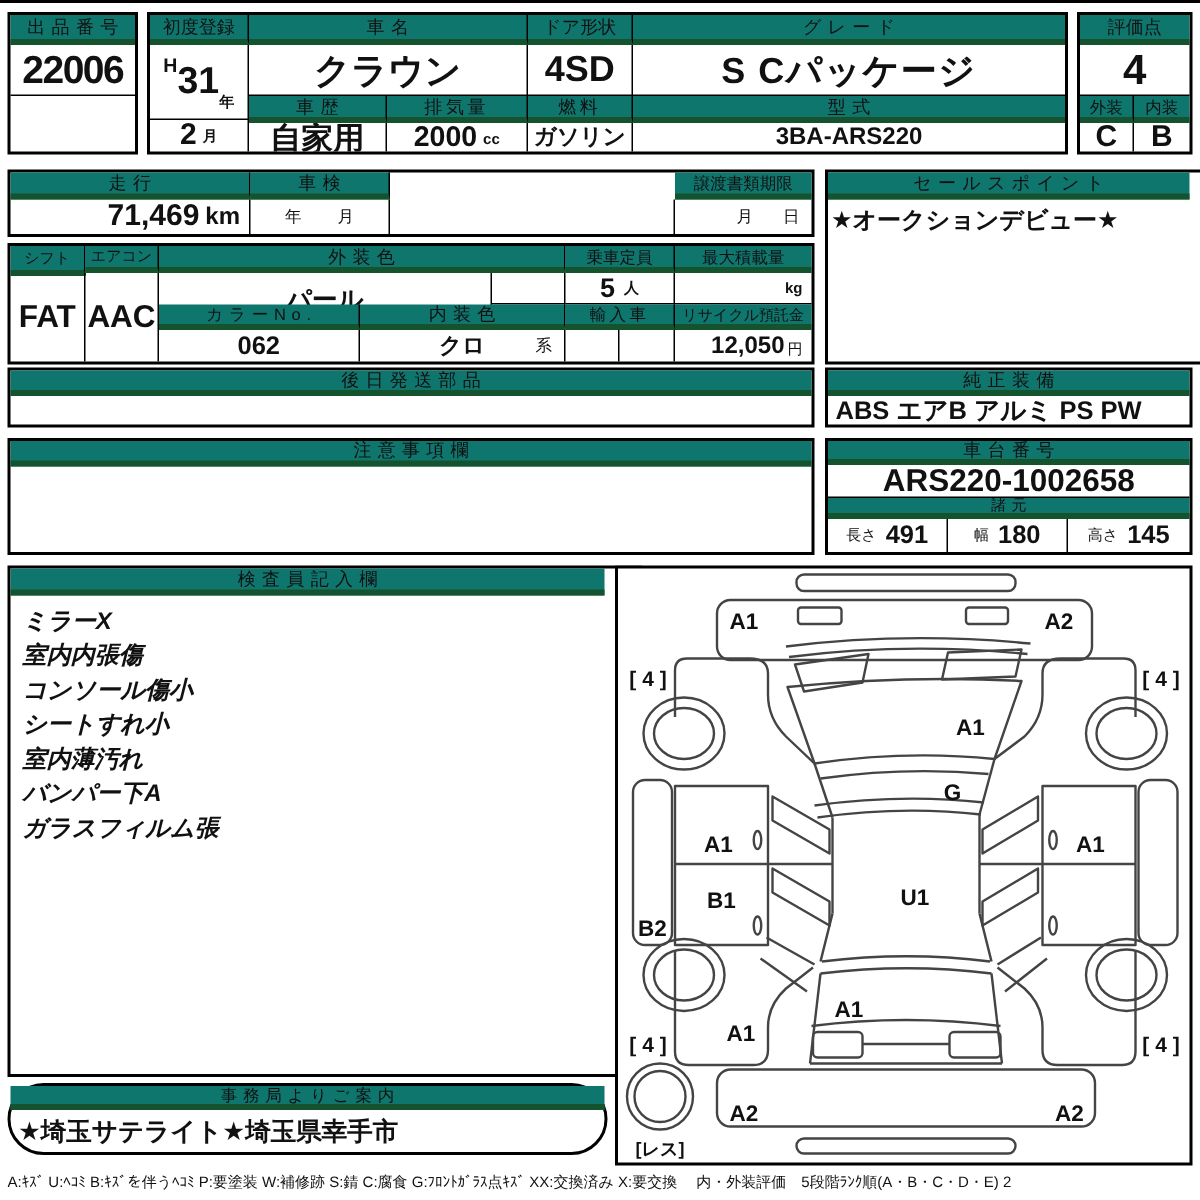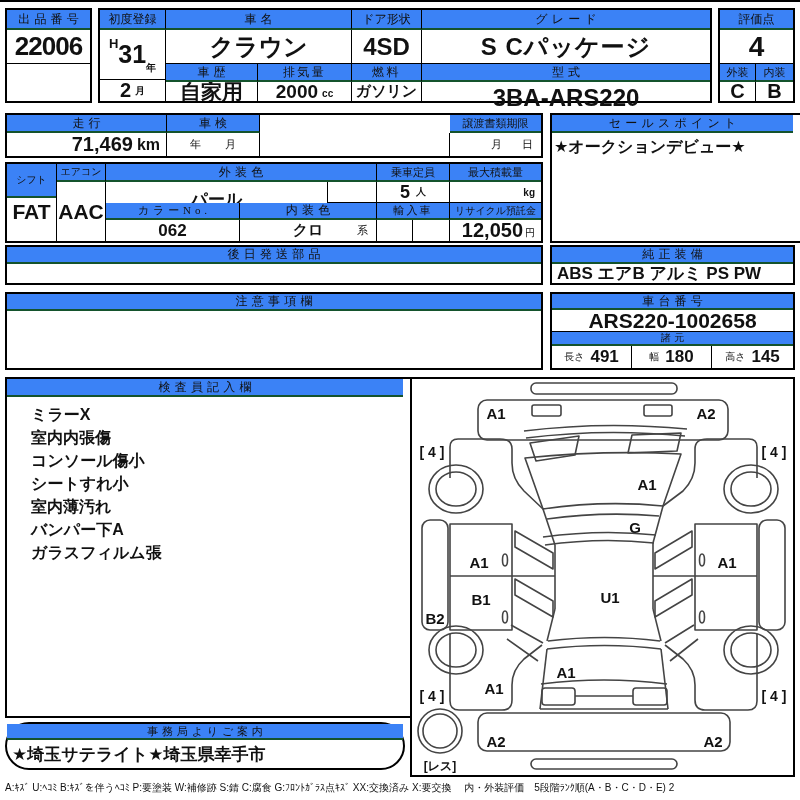--- a/index.html
+++ b/index.html
@@ -1,21 +1,21 @@
 <!DOCTYPE html>
 <html><head>
 <meta charset="utf-8">
 <style>
   html,body{margin:0;padding:0;background:#fff;}
   #sheet{position:relative;width:800px;height:800px;background:#fff;
          font-family:"Liberation Sans","DejaVu Sans",sans-serif;color:#111;overflow:hidden;}
   .box{position:absolute;border:2px solid #000;background:#fff;box-sizing:border-box;}
   .abs{position:absolute;box-sizing:border-box;}
-  .hdr{background:#3b82f6;border-bottom:2px solid #14532d;display:flex;align-items:center;justify-content:center;
-       font-size:12px;letter-spacing:.35em;text-indent:.35em;white-space:nowrap;overflow:hidden;font-family:Liberation Serif, serif;}
+  .hdr{background:#0f766e;border-bottom:4px solid #14532d;display:flex;align-items:center;justify-content:center;
+       font-size:12px;letter-spacing:.35em;text-indent:.35em;white-space:nowrap;overflow:hidden;}
   .tight{letter-spacing:0;text-indent:0;}
   .cell{display:flex;align-items:center;justify-content:center;white-space:nowrap;overflow:hidden;}
   .br{border-right:1px solid #000;}
   .bb{border-bottom:1px solid #000;}
   .big{font-weight:bold;}
   .unit{font-size:10px;font-weight:bold;}
   .leftpad{justify-content:flex-start;padding-left:5px;}
   .rightpad{justify-content:flex-end;padding-right:6px;}
   .notes div{font-weight:bold;font-size:16px;line-height:23px;}
   svg text{font-family:"Liberation Sans","DejaVu Sans",sans-serif;font-weight:bold;fill:#111;}
@@ -61,21 +61,21 @@
   <div class="abs hdr br tight" style="left:158px;top:54px;width:94px;height:18px;letter-spacing:.2em;">排気量</div>
   <div class="abs hdr br tight" style="left:252px;top:54px;width:70px;height:18px;letter-spacing:.2em;">燃料</div>
   <div class="abs hdr" style="left:322px;top:54px;width:288px;height:18px;">型式</div>
 
   <div class="abs cell br big" style="left:66px;top:72px;width:92px;height:19px;font-size:21px;">自家用</div>
   <div class="abs cell br" style="left:158px;top:72px;width:94px;height:19px;">
     <span class="big" style="font-size:19px;">2000</span>
     <span class="unit" style="align-self:flex-end;margin:0 0 2px 4px;">cc</span>
   </div>
   <div class="abs cell br big" style="left:252px;top:72px;width:70px;height:19px;font-size:15px;">ガソリン</div>
-  <div class="abs cell big" style="left:322px;top:72px;width:288px;height:31px;font-size:24px;">3BA-ARS220</div>
+  <div class="abs cell big" style="left:322px;top:72px;width:288px;height:19px;font-size:16px;">3BA-ARS220</div>
 </div>
 
 <div class="box" style="left:718px;top:8px;width:77px;height:95px;">
   <div class="abs hdr tight" style="left:0;top:0;width:73px;height:20px;">評価点</div>
   <div class="abs cell bb big" style="left:0;top:20px;width:73px;height:34px;font-size:28px;">4</div>
   <div class="abs hdr tight br" style="left:0;top:54px;width:36px;height:18px;font-size:11px;">外装</div>
   <div class="abs hdr tight" style="left:36px;top:54px;width:37px;height:18px;font-size:11px;">内装</div>
   <div class="abs cell br big" style="left:0;top:72px;width:36px;height:19px;font-size:20px;">C</div>
   <div class="abs cell big" style="left:36px;top:72px;width:37px;height:19px;font-size:20px;">B</div>
 </div>
@@ -99,21 +99,21 @@
     <span>日</span>
   </div>
 </div>
 
 <div class="box" style="left:550px;top:113px;width:272px;height:130px;">
   <div class="abs hdr" style="left:0;top:0;width:241px;height:18px;">セールスポイント</div>
   <div class="abs big" style="left:0;top:18px;width:241px;height:108px;font-size:16px;padding:4px 2px;">★オークションデビュー★</div>
 </div>
 
 <div class="box" style="left:5px;top:162px;width:538px;height:81px;">
-  <div class="abs hdr tight br" style="left:0;top:0;width:50px;height:34px;font-size:10px;">シフト</div>
+  <div class="abs hdr tight br" style="left:0;top:0;width:50px;height:20px;font-size:10px;">シフト</div>
   <div class="abs hdr tight br" style="left:50px;top:0;width:49px;height:18px;font-size:10px;">エアコン</div>
   <div class="abs hdr br" style="left:99px;top:0;width:271px;height:18px;">外装色</div>
   <div class="abs hdr tight br" style="left:370px;top:0;width:73px;height:18px;font-size:11px;">乗車定員</div>
   <div class="abs hdr tight" style="left:443px;top:0;width:91px;height:18px;font-size:11px;">最大積載量</div>
 
   <div class="abs cell br big" style="left:0;top:18px;width:50px;height:59px;font-size:21px;">FAT</div>
   <div class="abs cell br big" style="left:50px;top:18px;width:49px;height:59px;font-size:21px;">AAC</div>
 
   <div class="abs cell br bb big" style="left:99px;top:18px;width:222px;height:36px;font-size:17px;">パール</div>
   <div class="abs cell br bb" style="left:321px;top:18px;width:49px;height:21px;"></div>
@@ -129,21 +129,21 @@
   <div class="abs hdr tight" style="left:443px;top:39px;width:91px;height:17px;font-size:10px;">リサイクル預託金</div>
 
   <div class="abs cell br big" style="left:99px;top:56px;width:134px;height:21px;font-size:17px;">062</div>
   <div class="abs cell br" style="left:233px;top:56px;width:137px;height:21px;">
     <span class="big" style="font-size:15px;">クロ</span>
     <span style="font-size:11px;position:absolute;right:8px;bottom:3px;">系</span>
   </div>
   <div class="abs cell br" style="left:370px;top:56px;width:36px;height:21px;"></div>
   <div class="abs cell br" style="left:406px;top:56px;width:37px;height:21px;"></div>
   <div class="abs cell rightpad" style="left:443px;top:56px;width:91px;height:21px;">
-    <span class="big" style="font-size:20px;">12,050</span>
+    <span class="big" style="font-size:16px;">12,050</span>
     <span style="font-size:10px;margin:4px 0 0 2px;">円</span>
   </div>
 </div>
 
 <div class="box" style="left:5px;top:245px;width:538px;height:40px;">
   <div class="abs hdr" style="left:0;top:0;width:534px;height:17px;">後日発送部品</div>
   <div class="abs leftpad cell" style="left:0;top:17px;width:534px;height:19px;"></div>
 </div>
 
 <div class="box" style="left:550px;top:245px;width:245px;height:40px;">
@@ -169,21 +169,21 @@
     <span class="big" style="font-size:17px;">180</span>
   </div>
   <div class="abs cell" style="left:160px;top:52px;width:81px;height:22px;gap:6px;align-items:center;">
     <span style="font-size:10px;">高さ</span>
     <span class="big" style="font-size:17px;">145</span>
   </div>
 </div>
 
 <div class="box" style="left:5px;top:377px;width:423px;height:341px;">
   <div class="abs hdr" style="left:0;top:0;width:396px;height:18px;">検査員記入欄</div>
-  <div class="abs notes" style="left:0;top:18px;width:396px;height:319px;padding:6px 24px;">
+  <div class="abs notes" style="left:0;top:18px;width:396px;height:319px;padding:6px 8px;font-style:italic;">
     <div>ミラーX</div>
     <div>室内内張傷</div>
     <div>コンソール傷小</div>
     <div>シートすれ小</div>
     <div>室内薄汚れ</div>
     <div>バンパー下A</div>
     <div>ガラスフィルム張</div>
   </div>
 </div>
 

